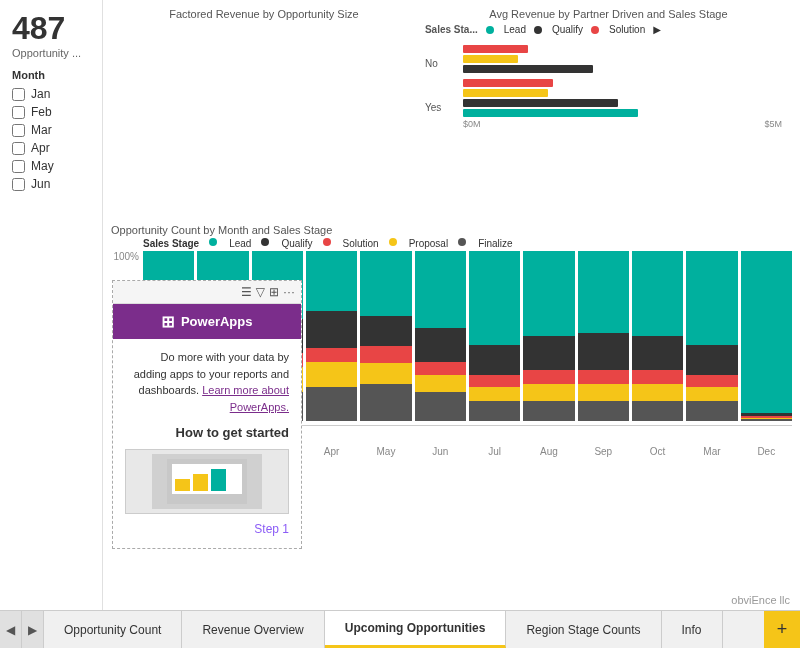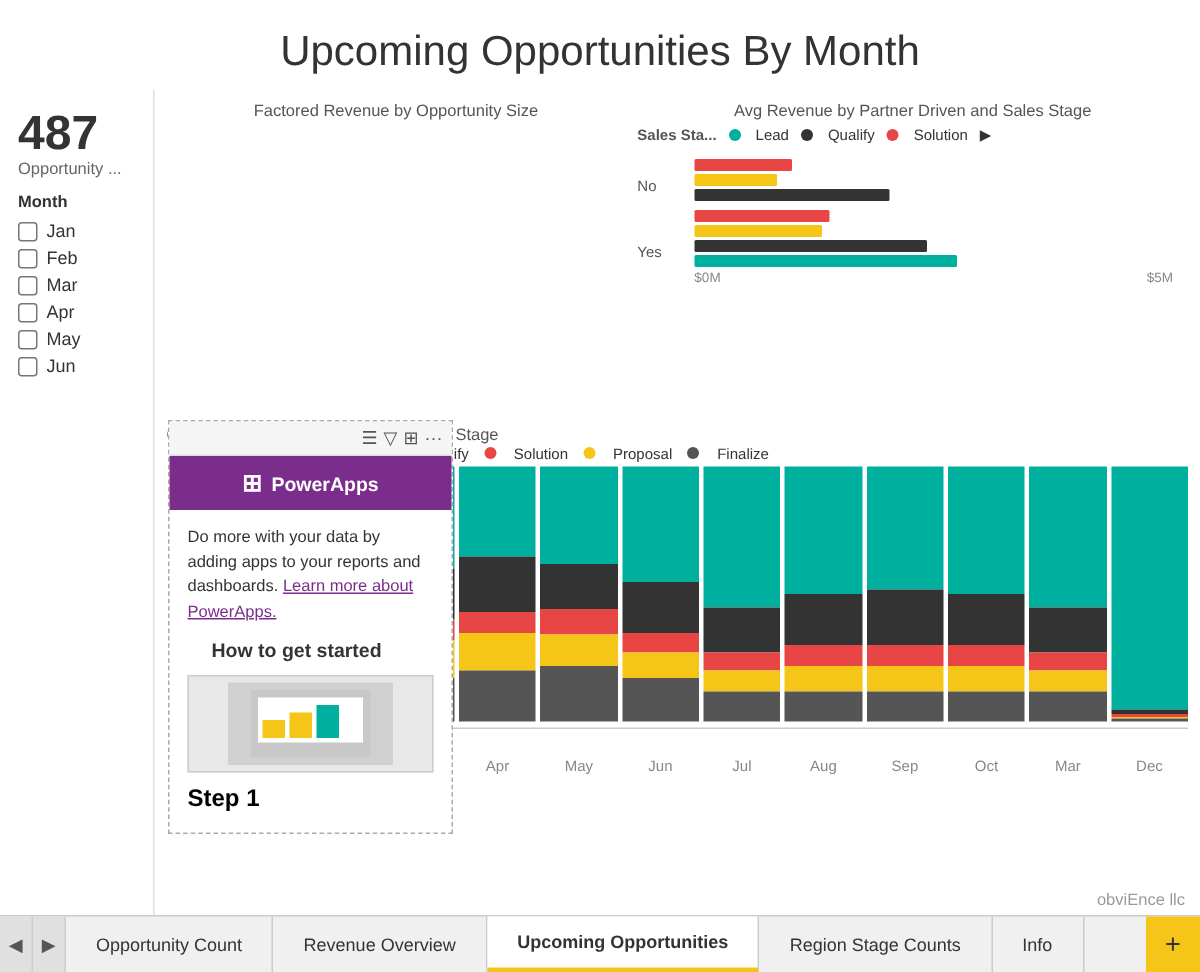--- a/index.html
+++ b/index.html
@@ -48,26 +48,26 @@
     .horiz-row { display: flex; flex-direction: column; gap: 3px; }
     .horiz-bars { display: flex; flex-direction: column; gap: 2px; }
     .h-bar { height: 8px; border-radius: 1px; }
     .horiz-labels { display: flex; justify-content: space-between; font-size: 9px; color: #888; padding: 0 10px; margin-top: 2px; }
     .horiz-y-labels { display: flex; flex-direction: column; justify-content: space-around; font-size: 10px; color: #555; width: 28px; }
 
     
     .powerapps-popup { position: absolute; left: 112px; top: 280px; width: 190px; background: #fff; border: 1px dashed #aaa; z-index: 10; padding: 0; }
     .popup-toolbar { display: flex; justify-content: flex-end; gap: 4px; padding: 4px 6px; background: #f5f5f5; border-bottom: 1px solid #ddd; font-size: 12px; color: #555; }
     .popup-header { background: #7b2d8b; color: #fff; display: flex; align-items: center; justify-content: center; gap: 6px; padding: 8px; font-size: 13px; font-weight: 600; }
-    .popup-body { padding: 10px 12px; font-size: 11px; color: #333; line-height: 1.5; }
+    .popup-body { padding: 10px 12px; font-size: 11px; color: #333; line-height: 1.5; text-align: right; }
     .popup-link { color: #7b2d8b; text-decoration: underline; }
-    .popup-how-to { font-size: 13px; font-weight: 700; color: #333; margin: 8px 16px 6px; }
+    .popup-how-to { font-size: 13px; font-weight: 700; color: #333; margin: 8px 0 6px; }
     .popup-step-img { background: #e8e8e8; height: 65px; display: flex; align-items: center; justify-content: center; border: 1px solid #ccc; margin-bottom: 6px; position: relative; overflow: hidden; }
     .step-img-inner { width: 110px; height: 55px; background: #d0d0d0; display: flex; align-items: center; justify-content: center; }
-    .popup-step-label { font-size: 16px; font-weight: 700; color: #000000; }
+    .popup-step-label { font-size: 12px; font-weight: 400; color: #8b5cf6; }
     
     
     .bottom-chart { flex: 1; padding: 4px 0; position: relative; }
     .stacked-chart-container { display: flex; height: 195px; position: relative; }
     .stacked-y-axis { width: 32px; display: flex; flex-direction: column; justify-content: space-between; align-items: flex-end; font-size: 10px; color: #888; padding-bottom: 20px; padding-right: 4px; }
     .stacked-bars { flex: 1; display: flex; align-items: flex-end; gap: 3px; position: relative; }
     .stacked-bar-group { flex: 1; display: flex; flex-direction: column-reverse; align-items: center; height: 170px; position: relative; }
     .stacked-segment { width: 100%; }
     .seg-lead { background: #00b09e; }
     .seg-qualify { background: #333; }
@@ -89,21 +89,20 @@
     
     .brand-label { position: absolute; right: 10px; bottom: 42px; font-size: 11px; color: #999; }
     
     .legend-sales-stage { font-size: 10px; color: #555; font-weight: 700; text-align: right; }
   </style>
 </head>
 <body>
 
 <div class="main-container">
 
-  <h1 class="page-title">Upcoming Opportunities By Month</h1>
 
   <div class="content-area">
 
     <div class="sidebar">
       <div class="kpi-number">487</div>
       <div class="kpi-label">Opportunity ...</div>
       <div class="filter-label">Month</div>
       <div class="filter-scroll" id="month-filters">
           <div class="filter-item">
             <input type="checkbox" style="">

